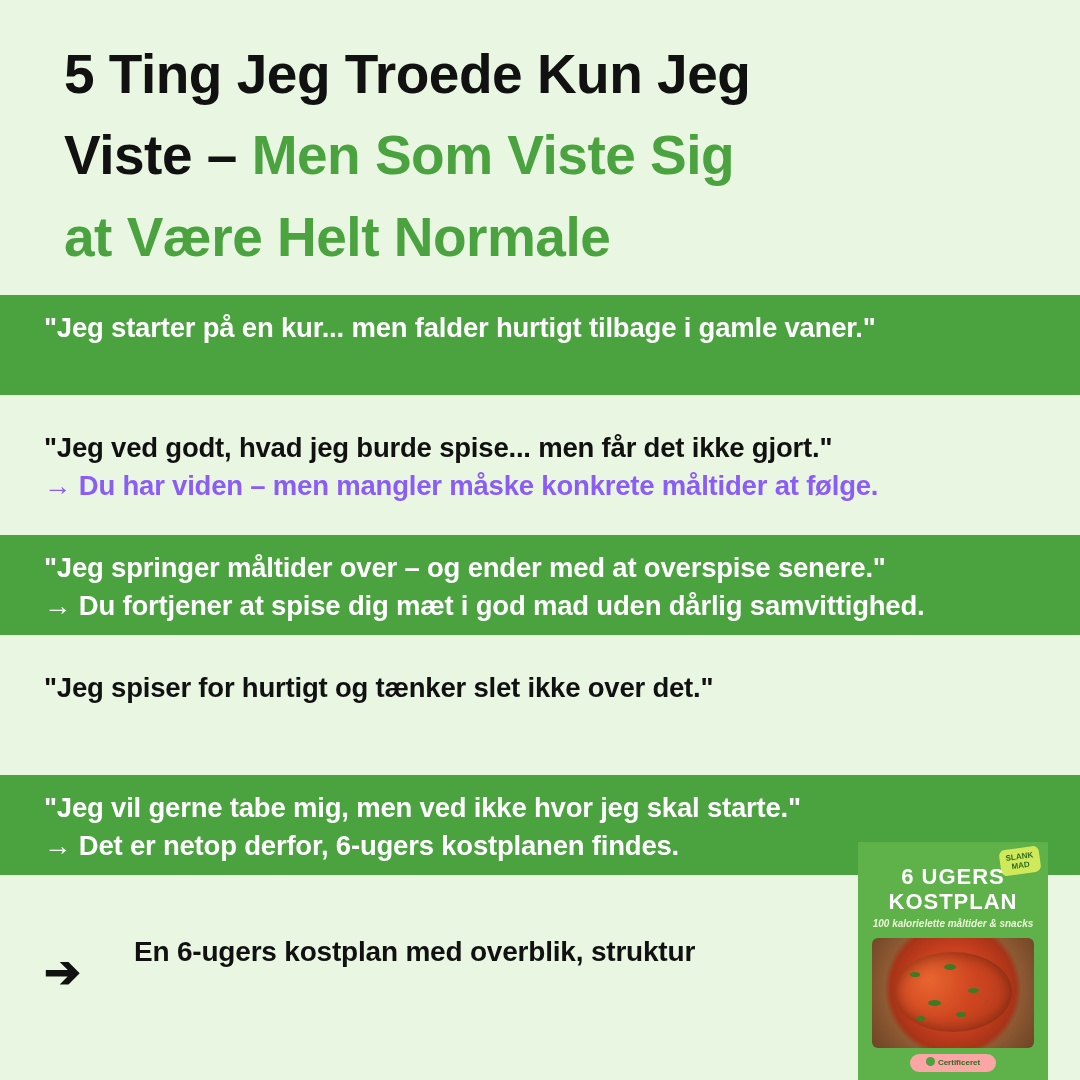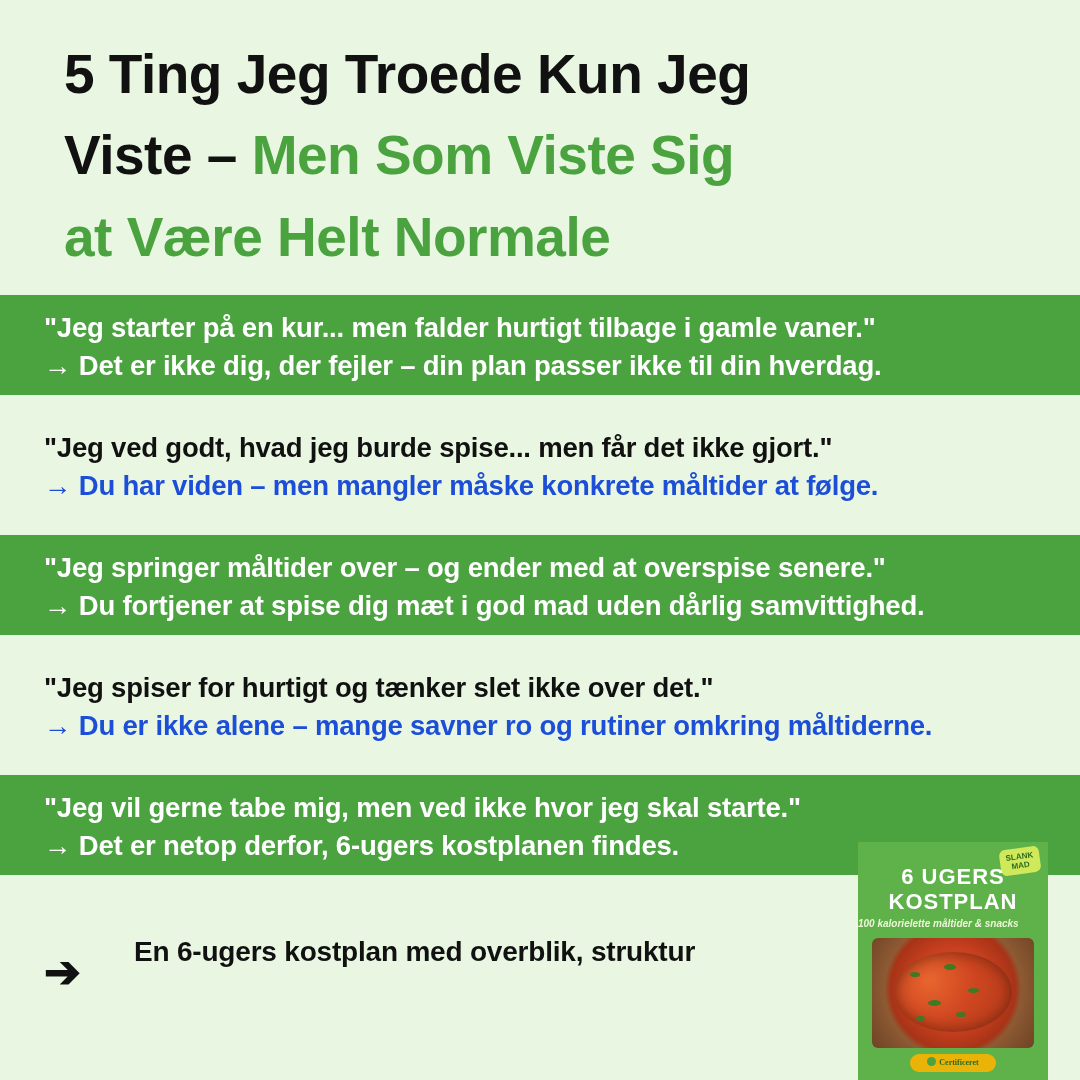--- a/index.html
+++ b/index.html
@@ -59,21 +59,21 @@
   }
   .row .answer {
     font-size: 27.5px;
     font-weight: 700;
     line-height: 1.38;
     letter-spacing: -0.2px;
   }
   .row.green .claim { color: #ffffff; }
   .row.green .answer { color: #ffffff; }
   .row.light .claim { color: #111111; }
-  .row.light .answer { color: #1d4ed8; }
+  .row.light .answer { color: #8b5cf6; }
 
   #row-1 { top: 295px; height: 100px; }
   #row-2 { top: 415px; height: 100px; background: #e9f7e2; }
   #row-3 { top: 535px; height: 100px; }
   #row-4 { top: 655px; height: 100px; background: #e9f7e2; }
   #row-5 { top: 775px; height: 100px; }
 
   
   .cta {
     position: absolute;
@@ -143,21 +143,21 @@
     font-size: 22px;
     font-weight: 800;
     line-height: 1.15;
     letter-spacing: 1px;
   }
   .product .p-sub {
     position: absolute;
     left: 0;
     top: 76px;
     width: 190px;
-    text-align: left;
+    text-align: center;
     color: #edf7d9;
     font-size: 10px;
     font-style: italic;
     font-weight: 600;
   }
   .product .p-photo {
     position: absolute;
     left: 14px;
     top: 96px;
     width: 162px;
@@ -184,28 +184,27 @@
     border-radius: 50%;
     background: #3e7a23;
     z-index: 3;
   }
   .product .p-stamp {
     position: absolute;
     left: 52px;
     bottom: 8px;
     width: 86px;
     height: 18px;
-    background: #eab308;
+    background: #fca5a5;
     border-radius: 9px;
     color: #2c6b22;
     font-size: 8px;
     font-weight: 700;
     line-height: 18px;
     text-align: center;
-    font-family: Liberation Serif, serif;
   }
   .product .p-stamp .dot {
     display: inline-block;
     width: 9px;
     height: 9px;
     border-radius: 50%;
     background: #4aa33f;
     vertical-align: -1px;
     margin-right: 3px;
   }
@@ -216,36 +215,34 @@
 <div id="page">
 
   <div class="headline">
     <span>5 Ting Jeg Troede Kun Jeg</span><br>
     <span>Viste – </span><span class="accent">Men Som Viste Sig</span><br>
     <span class="accent">at Være Helt Normale</span>
   </div>
 
   <div class="row green" id="row-1">
     <div class="claim">"Jeg starter på en kur... men falder hurtigt tilbage i gamle vaner."</div>
-    <div class="answer">→ Det er ikke dig, der fejler – din plan passer ikke til din hverdag.</div>
   </div>
 
   <div class="row light" id="row-2">
     <div class="claim">"Jeg ved godt, hvad jeg burde spise... men får det ikke gjort."</div>
     <div class="answer">→ Du har viden – men mangler måske konkrete måltider at følge.</div>
   </div>
 
   <div class="row green" id="row-3">
     <div class="claim">"Jeg springer måltider over – og ender med at overspise senere."</div>
     <div class="answer">→ Du fortjener at spise dig mæt i god mad uden dårlig samvittighed.</div>
   </div>
 
   <div class="row light" id="row-4">
     <div class="claim">"Jeg spiser for hurtigt og tænker slet ikke over det."</div>
-    <div class="answer">→ Du er ikke alene – mange savner ro og rutiner omkring måltiderne.</div>
   </div>
 
   <div class="row green" id="row-5">
     <div class="claim">"Jeg vil gerne tabe mig, men ved ikke hvor jeg skal starte."</div>
     <div class="answer">→ Det er netop derfor, 6-ugers kostplanen findes.</div>
   </div>
 
   <div class="cta"></div>
   <div class="cta-arrow">➔</div>
   <div class="cta-text">

